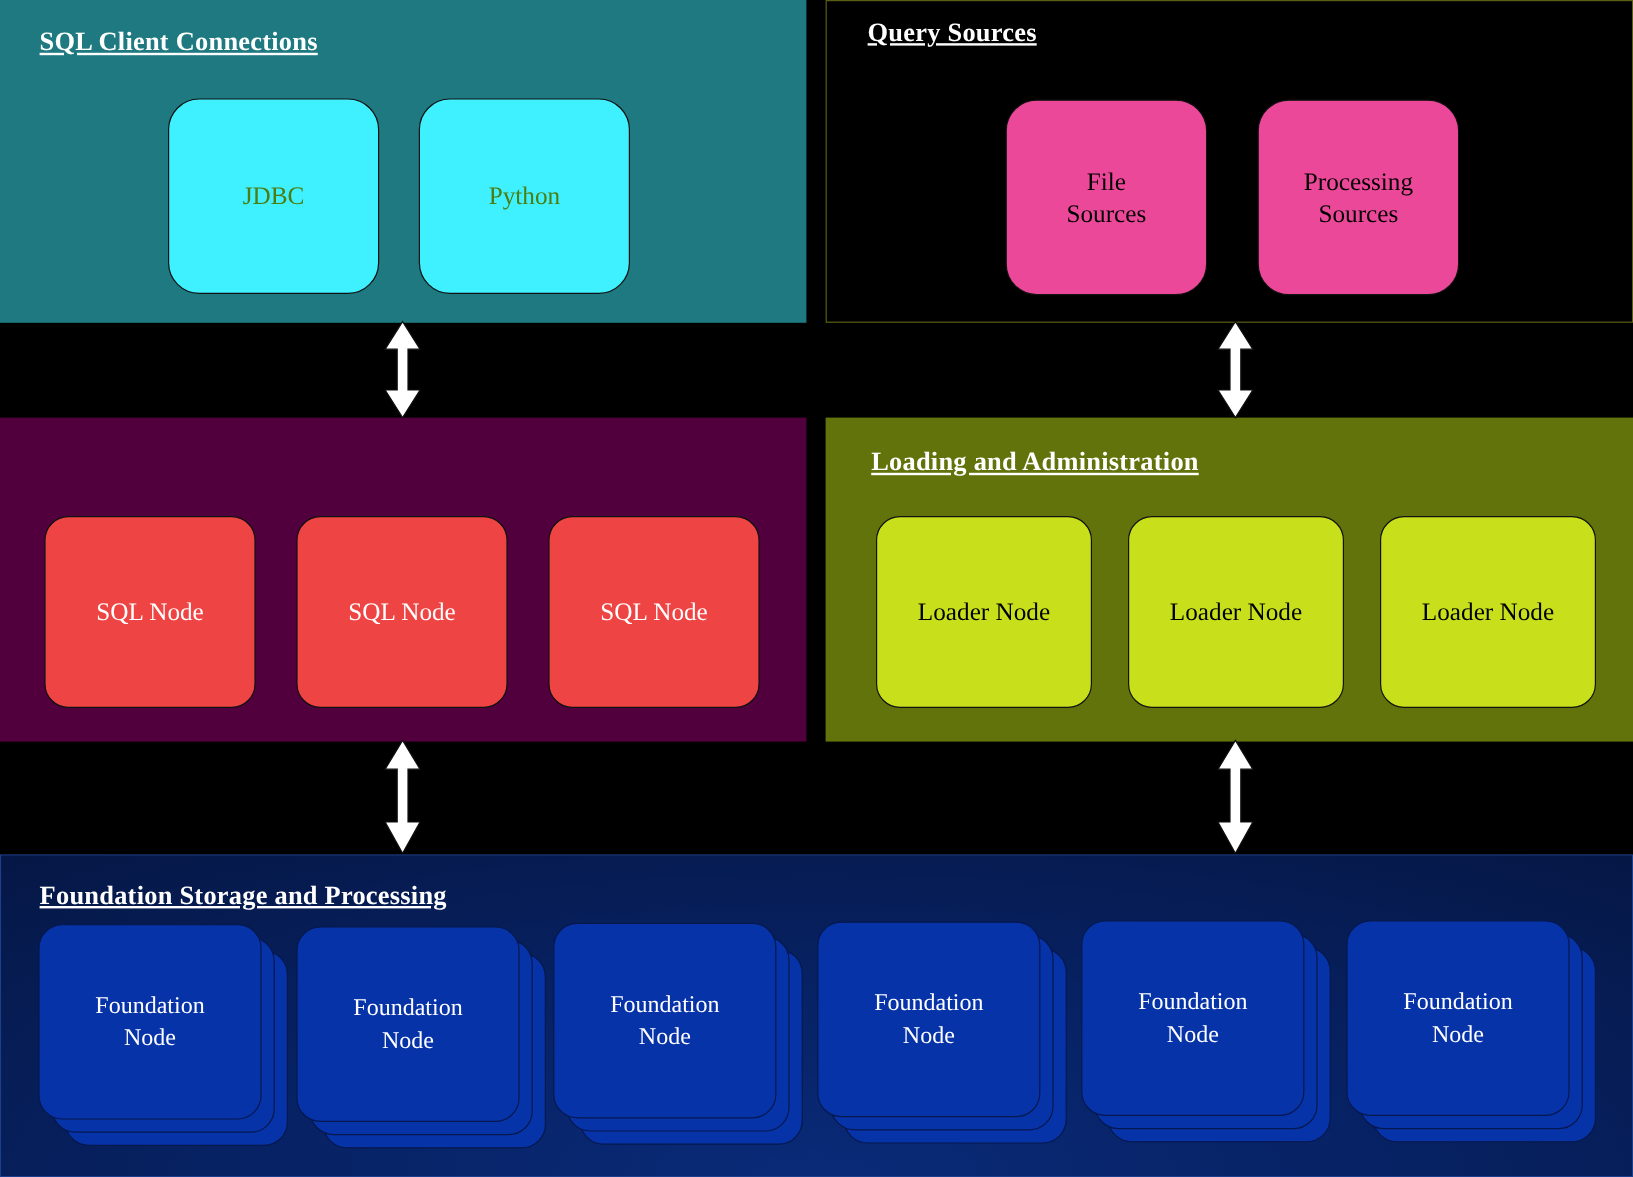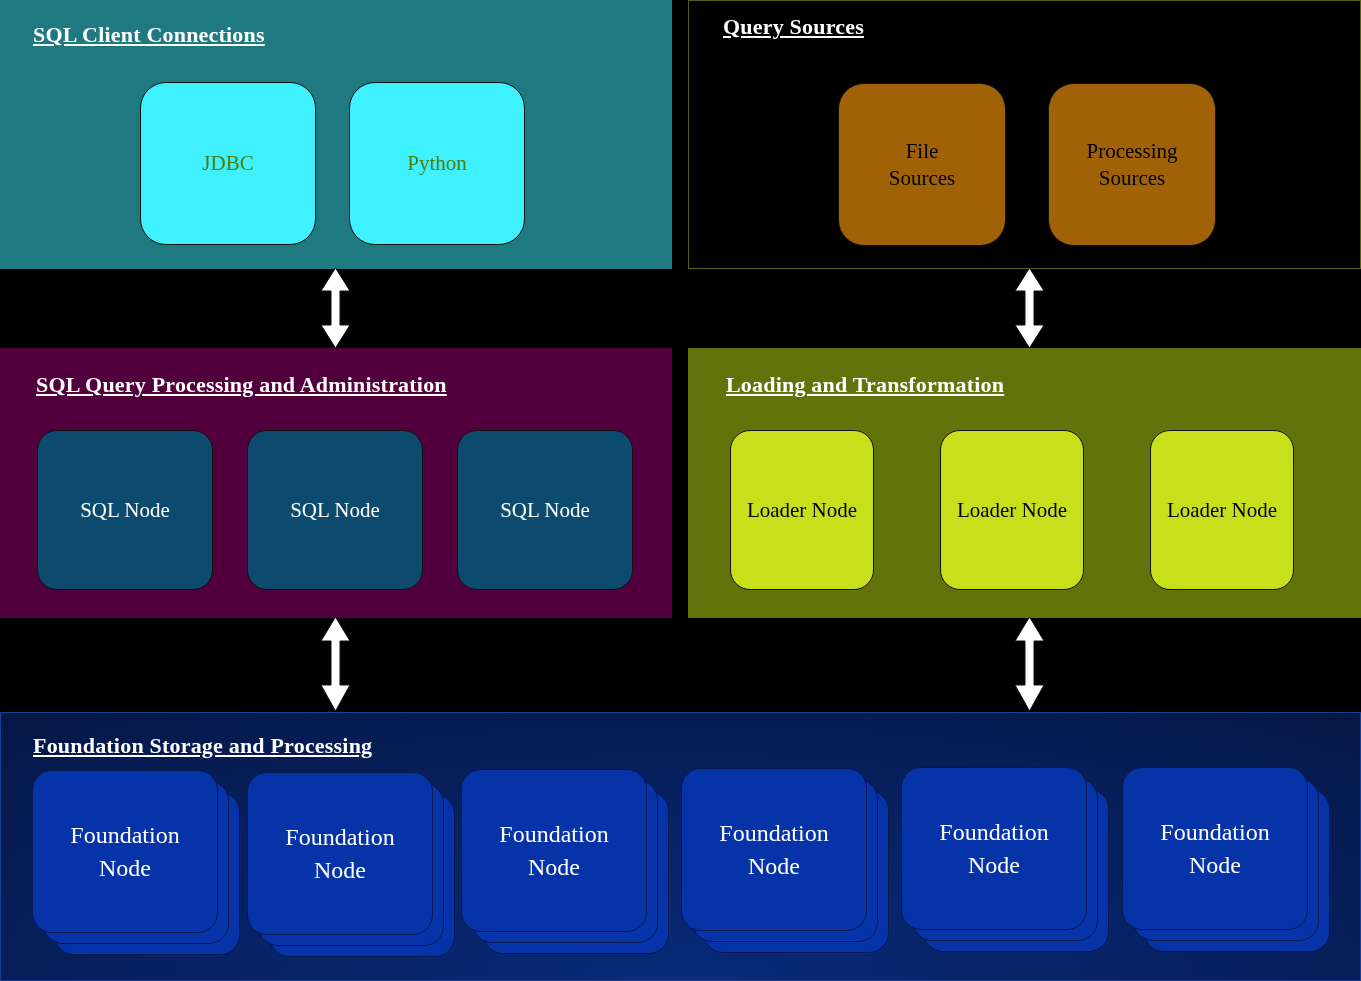--- a/index.html
+++ b/index.html
@@ -80,32 +80,32 @@
   }
 
   .node-client {
     width: 176px; height: 163px;
     background: #3ff0ff;
     color: #4d7c0f;
     border-radius: 26px;
   }
   .node-source {
     width: 168px; height: 163px;
-    background: #a16207;
+    background: #ec4899;
     color: #000000;
     border-radius: 26px;
   }
   .node-sql {
     width: 176px; height: 160px;
-    background: #0c4a6e;
+    background: #ef4444;
     color: #ffffff;
     border-radius: 20px;
   }
   .node-loader {
-    width: 144px; height: 160px;
+    width: 180px; height: 160px;
     background: #c8e01c;
     color: #000000;
     border-radius: 20px;
   }
 
   
   .stack {
     position: absolute;
     width: 208px;
     height: 185px;
@@ -122,21 +122,21 @@
   .stack .card.c3 { left: 22px; top: 22px; }
   .stack .card.c2 { left: 11px; top: 11px; }
   .stack .card.c1 { left: 0px;  top: 0px;  }
   .stack .card.c1 {
     display: flex;
     align-items: center;
     justify-content: center;
     text-align: center;
     color: #ffffff;
     font-family: "Liberation Serif", serif;
-    font-size: 24px;
+    font-size: 20px;
     line-height: 1.35;
   }
 
   
   .arrow {
     position: absolute;
   }
 </style>
 </head>
 <body>
@@ -163,33 +163,32 @@
     </div>
     <div class="node node-source" style="left:359px; top:82px;">
       <span>
         <span>Processing</span><br>
         <span>Sources</span>
       </span>
     </div>
   </div>
 
   <div class="panel" id="panel-sql-query"></div>
-  <div class="panel-title floating-title" style="left:36px; top:372px;">SQL Query Processing and Administration</div>
   <div class="node node-sql" style="left:37px; top:430px;">
     <span>SQL Node</span>
   </div>
   <div class="node node-sql" style="left:247px; top:430px;">
     <span>SQL Node</span>
   </div>
   <div class="node node-sql" style="left:457px; top:430px;">
     <span>SQL Node</span>
   </div>
 
   <div class="panel" id="panel-loading"></div>
-  <div class="panel-title floating-title" style="left:726px; top:372px;">Loading and Transformation</div>
+  <div class="panel-title floating-title" style="left:726px; top:372px;">Loading and Administration</div>
   <div class="node node-loader" style="left:730px; top:430px;">
     <span>Loader Node</span>
   </div>
   <div class="node node-loader" style="left:940px; top:430px;">
     <span>Loader Node</span>
   </div>
   <div class="node node-loader" style="left:1150px; top:430px;">
     <span>Loader Node</span>
   </div>
 

